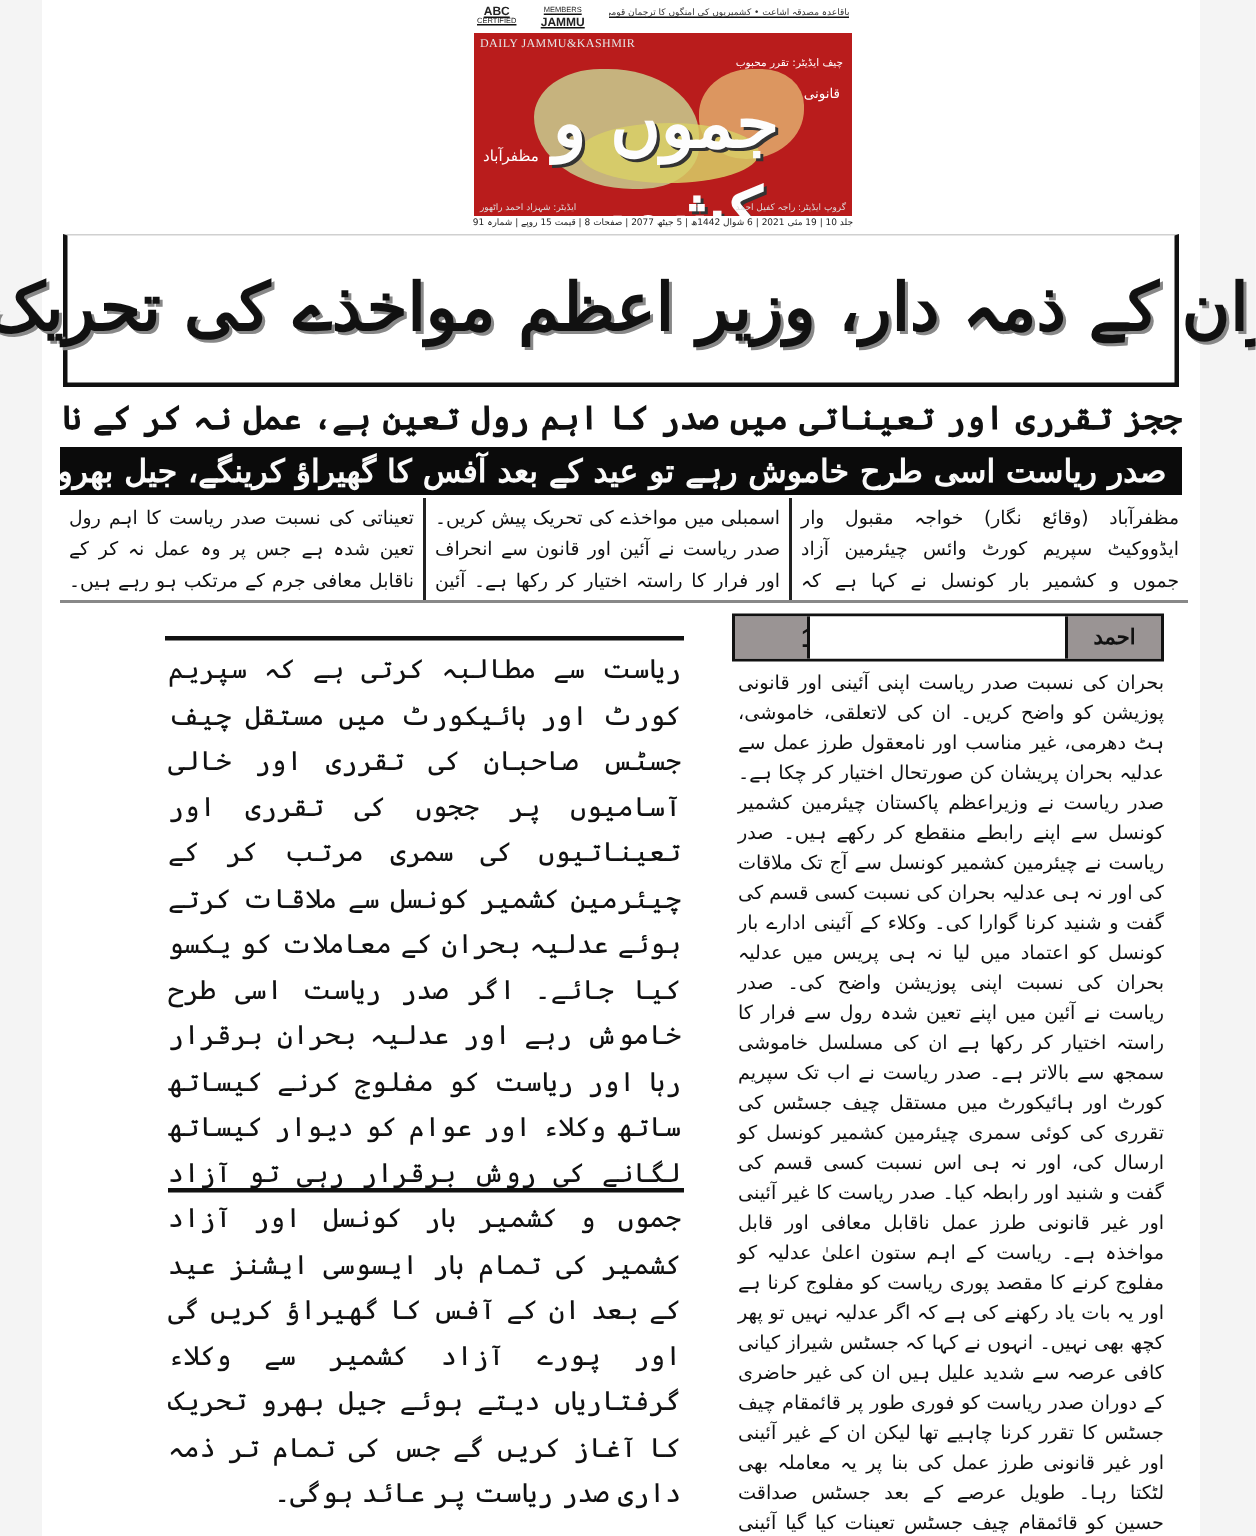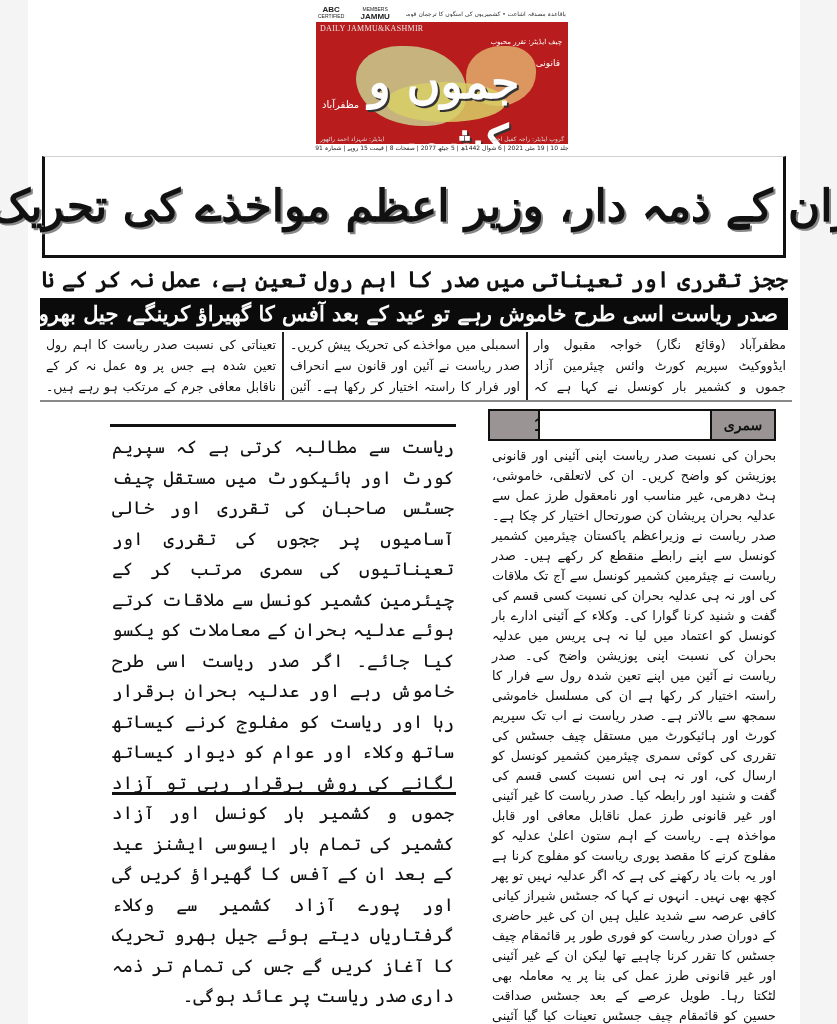--- a/index.html
+++ b/index.html
@@ -3,21 +3,21 @@
 <meta charset="utf-8">
 <style>
   * { box-sizing: border-box; margin: 0; padding: 0; }
   html, body { width: 837px; height: 1024px; background: #f4f4f4; overflow: hidden; }
   body { position: relative; font-family: "DejaVu Sans", sans-serif; color: #111; }
 
   .page { position: absolute; left: 28px; top: 0; width: 772px; height: 1024px; background: #ffffff; }
 
   
   .masthead { position: absolute; left: 286px; top: 4px; width: 256px; height: 146px; background: #fff; }
-  .mast-top { position: absolute; left: 0; top: 0; width: 256px; height: 18px; display: flex; align-items: center; justify-content: space-between; padding: 0 4px; }
+  .mast-top { position: absolute; left: 0; top: 0; width: 256px; height: 18px; display: flex; align-items: flex-start; justify-content: space-between; padding: 0 4px; text-decoration: underline; }
   .mast-badge { font-family: "Liberation Sans", sans-serif; font-weight: bold; font-size: 8px; line-height: 7px; text-align: center; color: #222; }
   .mast-badge small { display: block; font-size: 5px; font-weight: normal; }
   .mast-tagline { direction: rtl; font-size: 6px; color: #333; white-space: nowrap; overflow: hidden; max-width: 160px; }
   .mast-black { position: absolute; left: 2px; top: 18px; width: 252px; height: 122px; background: #b91c1c; overflow: hidden; }
   .mast-en { position: absolute; left: 4px; top: 2px; font-family: "Liberation Serif", serif; font-size: 8px; color: #e6e6e6; letter-spacing: 0.3px; }
   .map-shape-1 { position: absolute; left: 40px; top: 24px; width: 110px; height: 80px; background: #c8c48a; border-radius: 40% 55% 35% 60%; opacity: 0.9; }
   .map-shape-2 { position: absolute; left: 150px; top: 24px; width: 70px; height: 60px; background: #e0a468; border-radius: 50% 40% 55% 45%; opacity: 0.9; }
   .map-shape-3 { position: absolute; left: 70px; top: 60px; width: 120px; height: 40px; background: #d8cf66; border-radius: 50%; opacity: 0.85; }
   .mast-title { position: absolute; left: 18px; top: 30px; width: 220px; direction: rtl; text-align: center; font-family: "DejaVu Serif", serif; font-size: 46px; font-weight: bold; color: #fdfdfd; text-shadow: 2px 2px 0 #333; line-height: 60px; }
   .mast-city { position: absolute; left: 6px; top: 50px; direction: rtl; font-size: 10px; color: #fff; margin-top: 27px; }
@@ -98,19 +98,19 @@
     <div class="lead-col c1">مظفرآباد (وقائع نگار) خواجہ مقبول وار ایڈووکیٹ سپریم کورٹ وائس چیئرمین آزاد جموں و کشمیر بار کونسل نے کہا ہے کہ وزیراعظم آزاد کشمیر صدر ریاست کے خلاف</div>
     <div class="lead-col c2">اسمبلی میں مواخذے کی تحریک پیش کریں۔ صدر ریاست نے آئین اور قانون سے انحراف اور فرار کا راستہ اختیار کر رکھا ہے۔ آئین میں ججوں کی تقرری اور</div>
     <div class="lead-col c3">تعیناتی کی نسبت صدر ریاست کا اہم رول تعین شدہ ہے جس پر وہ عمل نہ کر کے ناقابل معافی جرم کے مرتکب ہو رہے ہیں۔ عدلیہ (باقی صفحہ 7 بقیہ نمبر 10)</div>
   </div>
 
   <div class="left-rule-top"></div>
   <div class="left-body">ریاست سے مطالبہ کرتی ہے کہ سپریم کورٹ اور ہائیکورٹ میں مستقل چیف جسٹس صاحبان کی تقرری اور خالی آسامیوں پر ججوں کی تقرری اور تعیناتیوں کی سمری مرتب کر کے چیئرمین کشمیر کونسل سے ملاقات کرتے ہوئے عدلیہ بحران کے معاملات کو یکسو کیا جائے۔ اگر صدر ریاست اسی طرح خاموش رہے اور عدلیہ بحران برقرار رہا اور ریاست کو مفلوج کرنے کیساتھ ساتھ وکلاء اور عوام کو دیوار کیساتھ لگانے کی روش برقرار رہی تو آزاد جموں و کشمیر بار کونسل اور آزاد کشمیر کی تمام بار ایسوسی ایشنز عید کے بعد ان کے آفس کا گھیراؤ کریں گی اور پورے آزاد کشمیر سے وکلاء گرفتاریاں دیتے ہوئے جیل بھرو تحریک کا آغاز کریں گے جس کی تمام تر ذمہ داری صدر ریاست پر عائد ہوگی۔</div>
   <div class="left-rule-bottom"></div>
 
   <div class="cont-box">
-    <div class="cont-label">سمری</div>
+    <div class="cont-label">احمد</div>
     <div class="cont-blank"></div>
     <div class="cont-num">10</div>
   </div>
   <div class="right-body">بحران کی نسبت صدر ریاست اپنی آئینی اور قانونی پوزیشن کو واضح کریں۔ ان کی لاتعلقی، خاموشی، ہٹ دھرمی، غیر مناسب اور نامعقول طرز عمل سے عدلیہ بحران پریشان کن صورتحال اختیار کر چکا ہے۔ صدر ریاست نے وزیراعظم پاکستان چیئرمین کشمیر کونسل سے اپنے رابطے منقطع کر رکھے ہیں۔ صدر ریاست نے چیئرمین کشمیر کونسل سے آج تک ملاقات کی اور نہ ہی عدلیہ بحران کی نسبت کسی قسم کی گفت و شنید کرنا گوارا کی۔ وکلاء کے آئینی ادارے بار کونسل کو اعتماد میں لیا نہ ہی پریس میں عدلیہ بحران کی نسبت اپنی پوزیشن واضح کی۔ صدر ریاست نے آئین میں اپنے تعین شدہ رول سے فرار کا راستہ اختیار کر رکھا ہے ان کی مسلسل خاموشی سمجھ سے بالاتر ہے۔ صدر ریاست نے اب تک سپریم کورٹ اور ہائیکورٹ میں مستقل چیف جسٹس کی تقرری کی کوئی سمری چیئرمین کشمیر کونسل کو ارسال کی، اور نہ ہی اس نسبت کسی قسم کی گفت و شنید اور رابطہ کیا۔ صدر ریاست کا غیر آئینی اور غیر قانونی طرز عمل ناقابل معافی اور قابل مواخذہ ہے۔ ریاست کے اہم ستون اعلیٰ عدلیہ کو مفلوج کرنے کا مقصد پوری ریاست کو مفلوج کرنا ہے اور یہ بات یاد رکھنے کی ہے کہ اگر عدلیہ نہیں تو پھر کچھ بھی نہیں۔ انہوں نے کہا کہ جسٹس شیراز کیانی کافی عرصہ سے شدید علیل ہیں ان کی غیر حاضری کے دوران صدر ریاست کو فوری طور پر قائمقام چیف جسٹس کا تقرر کرنا چاہیے تھا لیکن ان کے غیر آئینی اور غیر قانونی طرز عمل کی بنا پر یہ معاملہ بھی لٹکتا رہا۔ طویل عرصے کے بعد جسٹس صداقت حسین کو قائمقام چیف جسٹس تعینات کیا گیا آئینی اور قانونی طور پر یہ کام کافی عرصہ پہلے سرانجام دیا جانا چاہیے تھا۔ بار کونسل صدر</div>
 
 </div>
 
 </body></html>

